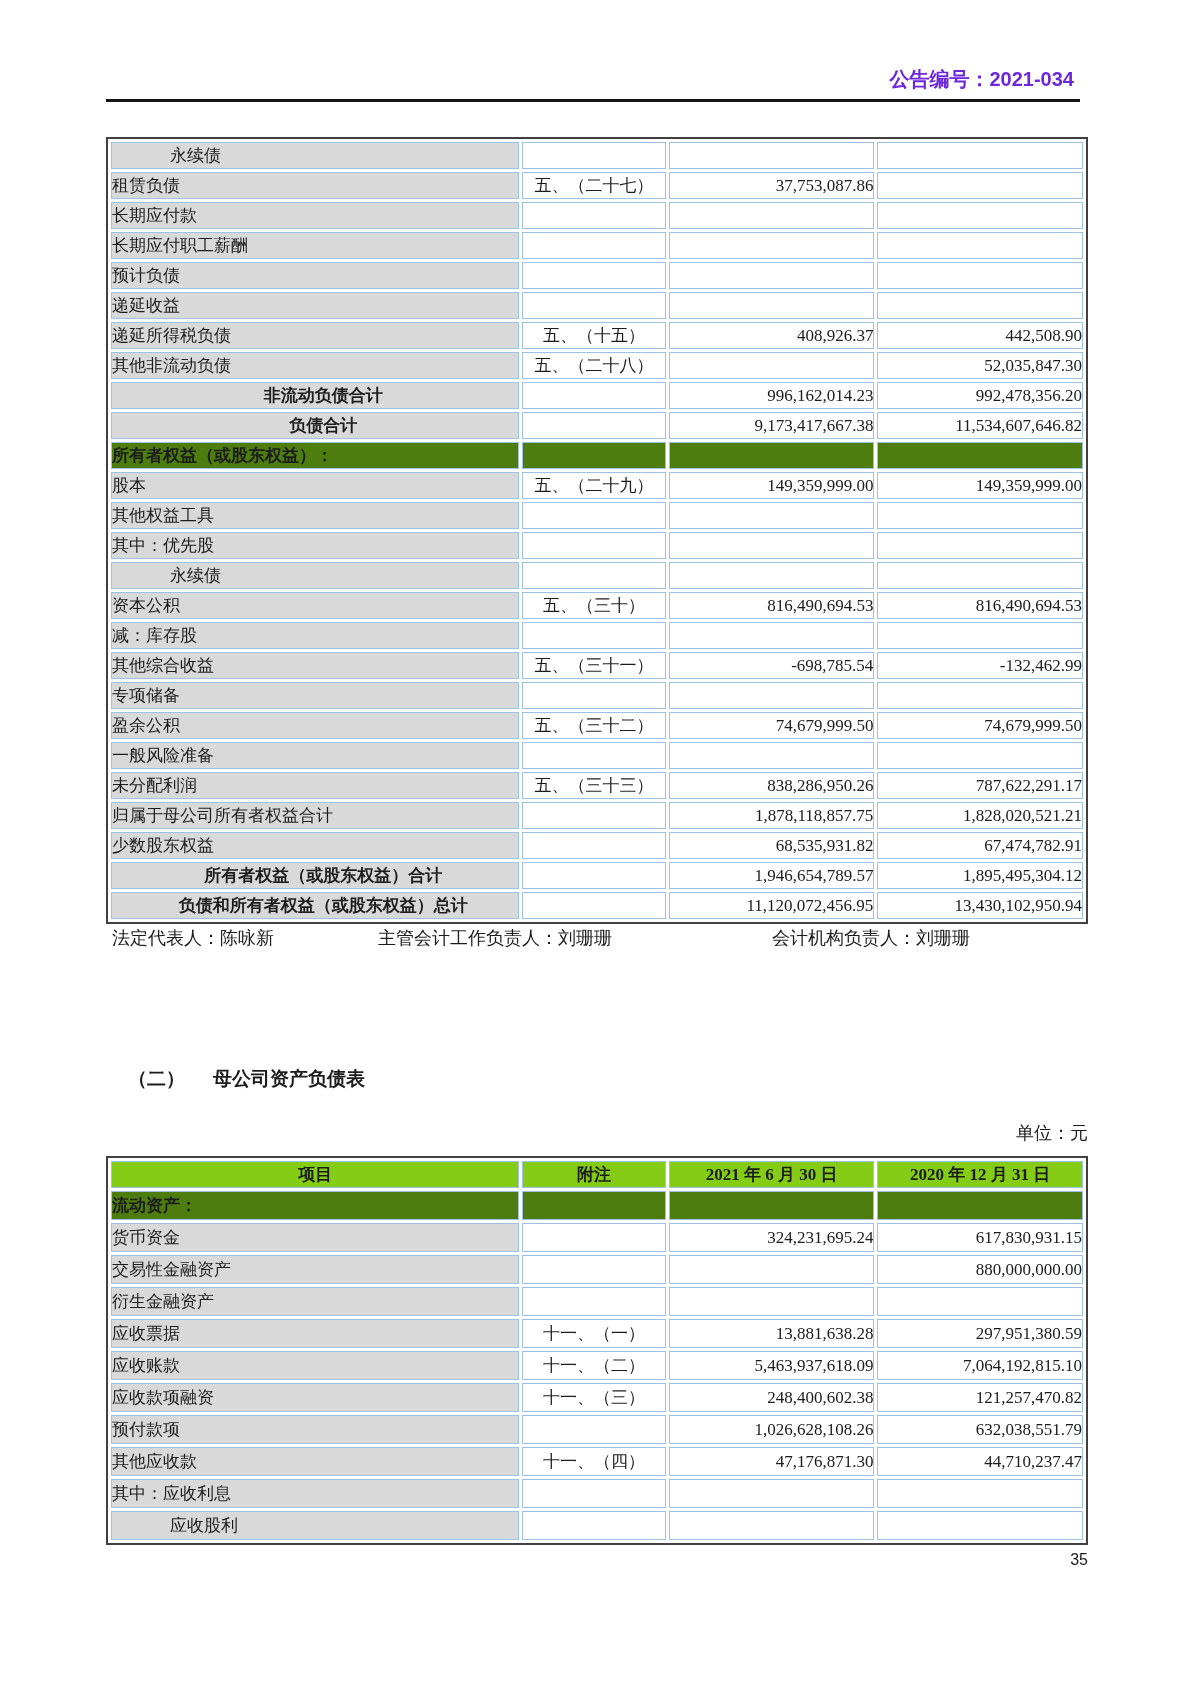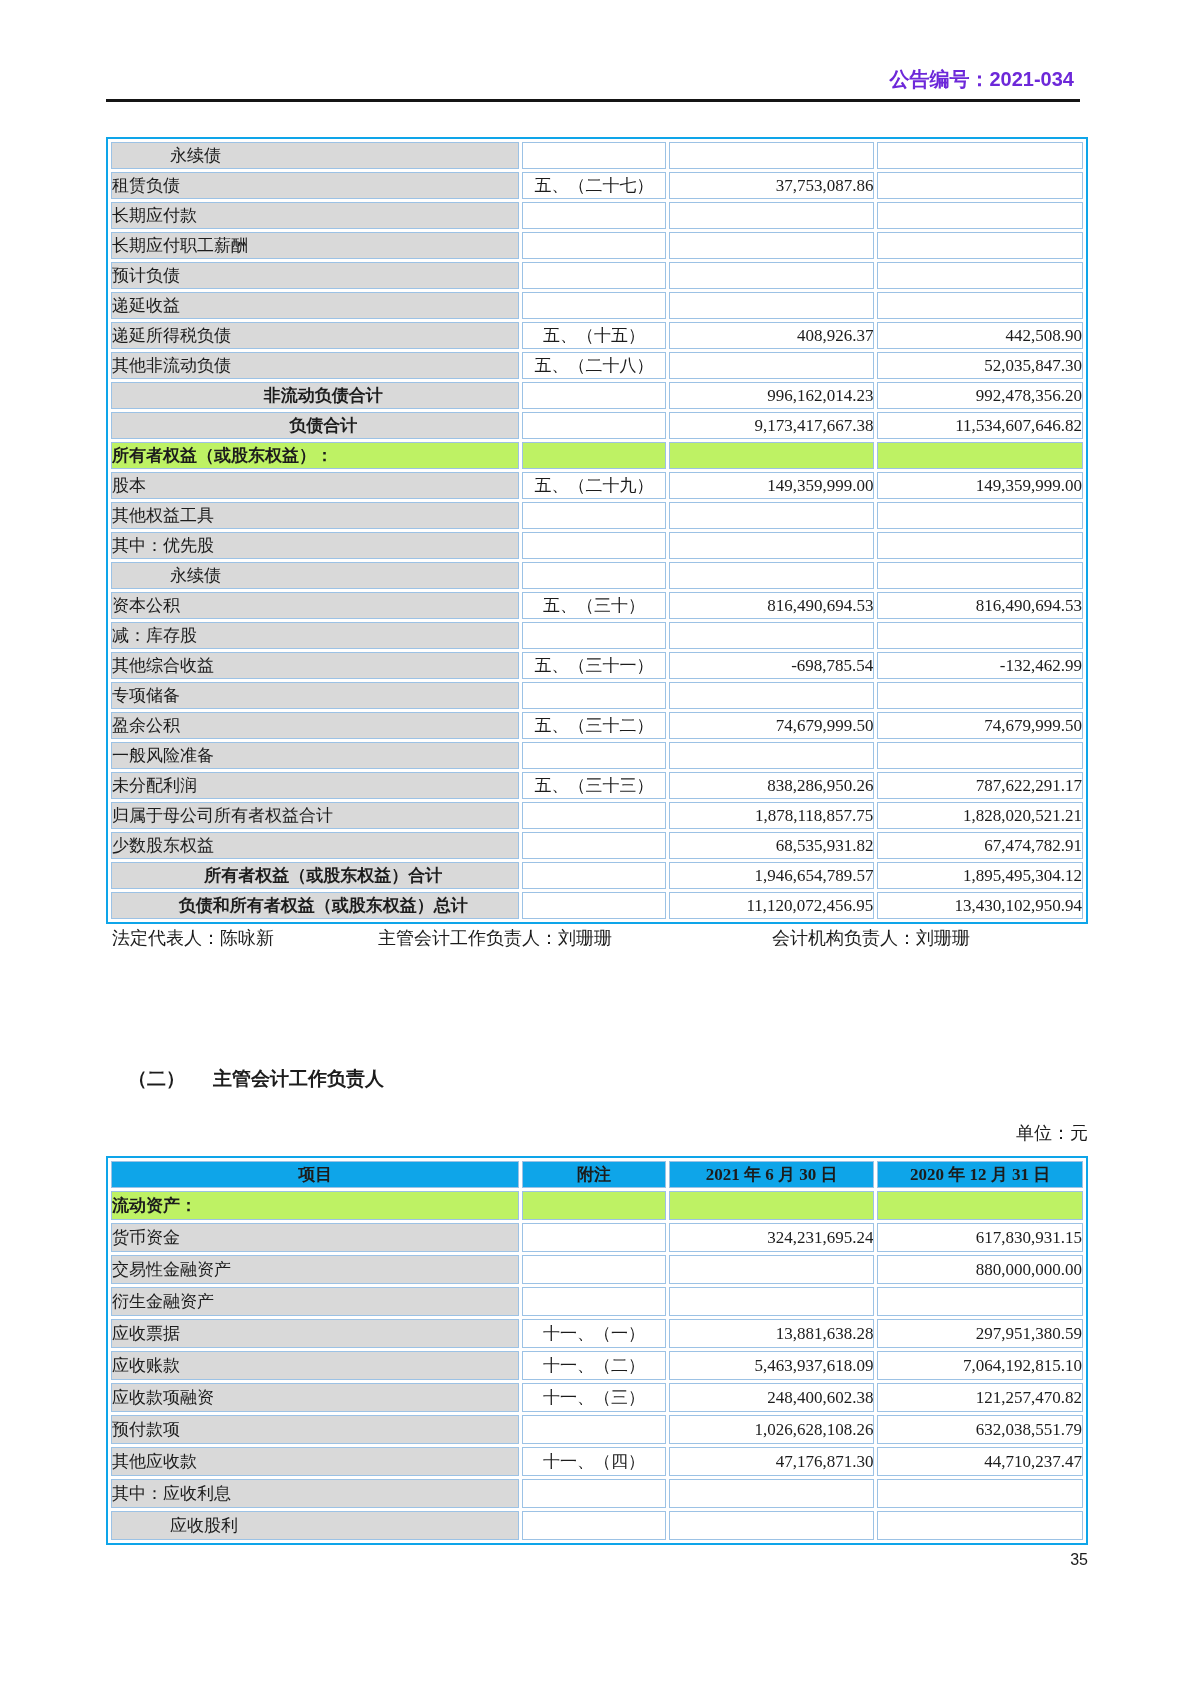--- a/index.html
+++ b/index.html
@@ -17,21 +17,21 @@
     text-align:right;font-size:20px;font-weight:bold;
     font-family:"Liberation Sans","DejaVu Sans",sans-serif;
     color:#6d28d9;
   }
   .header-rule{
     position:absolute;top:99px;left:106px;width:974px;height:3px;
     background:#151515;
   }
   .table-frame{
     position:absolute;left:106px;width:982px;
-    border:2px solid #0ea5e9;background:#ffffff;box-sizing:border-box;
+    border:2px solid #404040;background:#ffffff;box-sizing:border-box;
   }
   .frame-t1{top:137px;}
   .frame-t2{top:1156px;}
   table.fin{
     width:100%;table-layout:fixed;
     border-collapse:separate;border-spacing:3px;
     background:#ffffff;
   }
   table.fin col.c1{width:42.4%;}
   table.fin col.c2{width:14.9%;}
@@ -39,26 +39,26 @@
   table.fin col.c4{width:21.35%;}
   table.fin td, table.fin th{
     border:1px solid #9cc2e5;
     height:25px;line-height:25px;
     font-size:17px;font-weight:normal;
     overflow:hidden;white-space:nowrap;
     padding:0;
   }
   table.t2 td{height:27px;line-height:27px;}
   table.fin th{
-    background:#0ea5e9;font-weight:bold;text-align:center;
+    background:#84cc16;font-weight:bold;text-align:center;
   }
   td.c-item{background:#d9d9d9;text-align:left;padding:0 0 0 7px;}
   td.c-note{text-align:center;}
   td.c-val{text-align:right;padding:0 10px 0 0;}
-  tr.section td{background:#bef264;}
+  tr.section td{background:#4d7c0f;}
   tr.section td.c-item{font-weight:bold;}
   tr.subtotal td.c-item{font-weight:bold;text-align:center;padding-left:16px;}
   tr.indent td.c-item{padding-left:58px;}
   .signature{
     position:absolute;top:926px;left:106px;width:982px;height:28px;
     font-size:18px;
   }
   .signature .sig1{position:absolute;left:6px;}
   .signature .sig2{position:absolute;left:272px;}
   .signature .sig3{position:absolute;left:622px;margin-left:44px;}
@@ -254,21 +254,21 @@
     </table>
   </div>
 
   <div class="signature">
     <span class="sig1">法定代表人：陈咏新</span>
     <span class="sig2">主管会计工作负责人：刘珊珊</span>
     <span class="sig3">会计机构负责人：刘珊珊</span>
   </div>
 
   <div class="section-heading">
-    <span class="h-no">（二）</span><span>主管会计工作负责人</span>
+    <span class="h-no">（二）</span><span>母公司资产负债表</span>
   </div>
 
   <div class="unit-line">单位：元</div>
 
   <div class="table-frame frame-t2">
     <table class="fin t2">
       <colgroup>
           <col class="c1">
           <col class="c2">
           <col class="c3">

